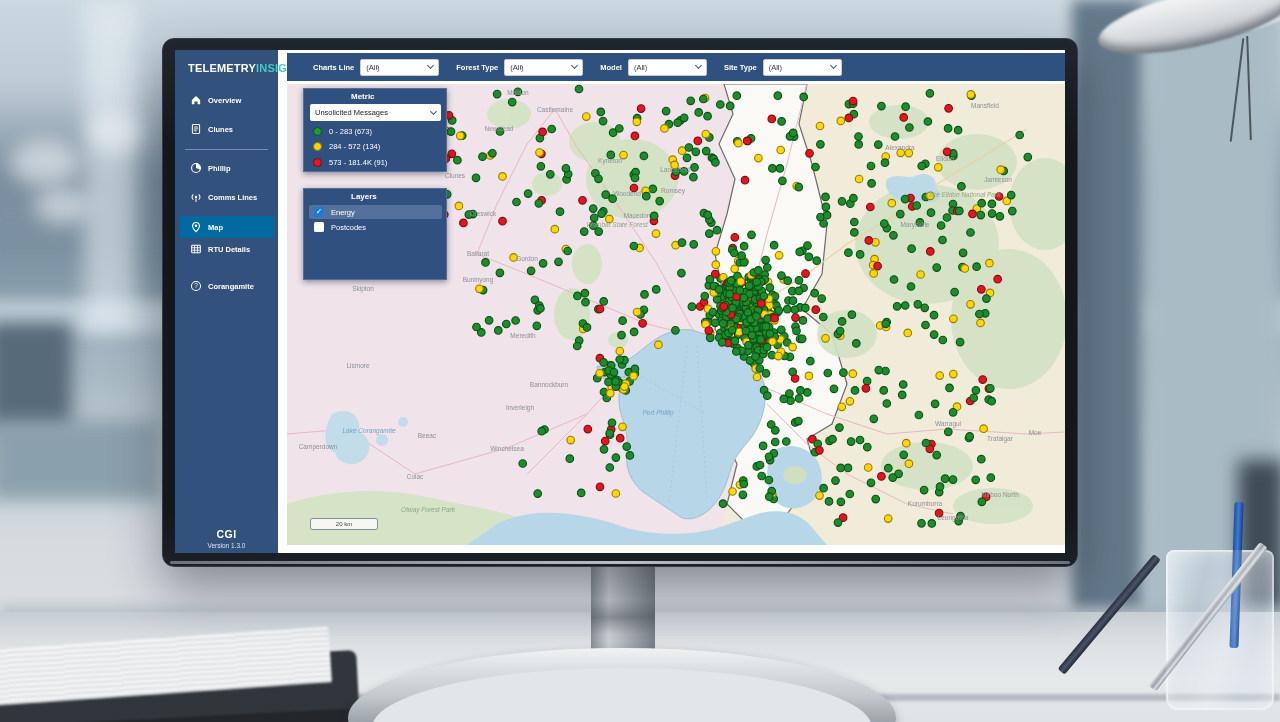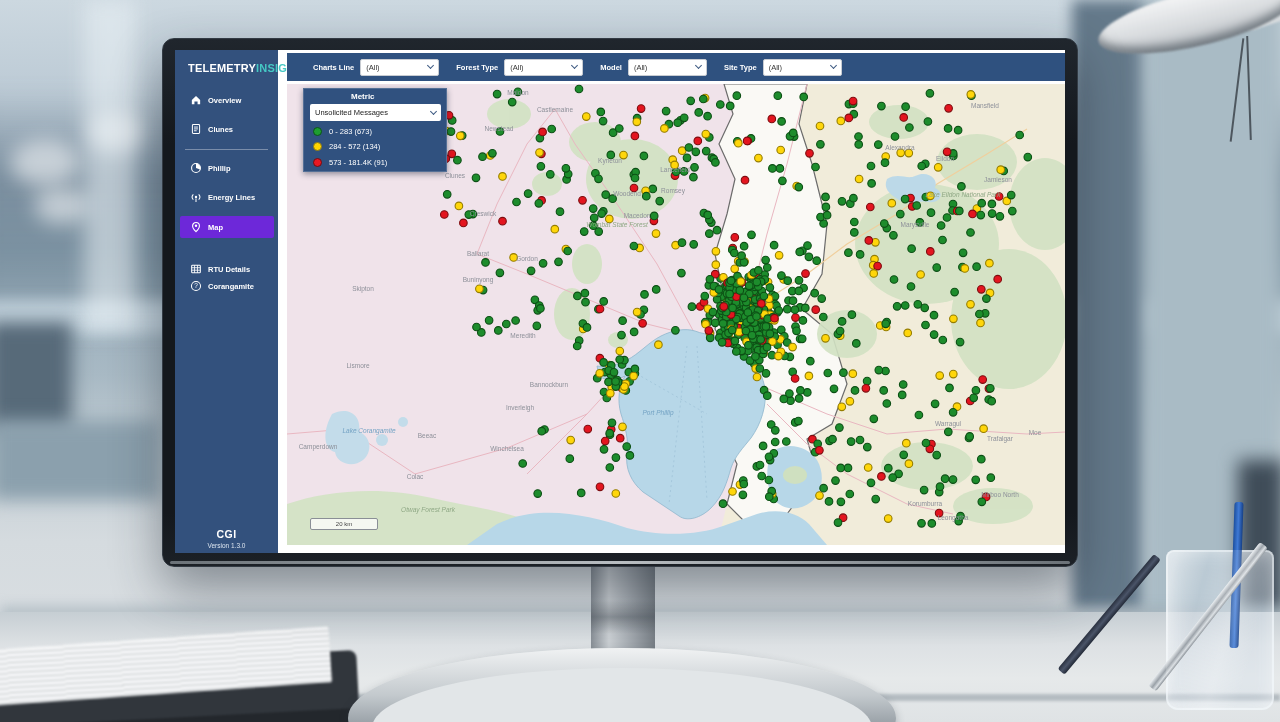--- a/index.html
+++ b/index.html
@@ -53,21 +53,21 @@
   .bezel { left:162px; top:38px; width:916px; height:529px; background:linear-gradient(180deg,#20262d,#14181d 20%,#14181d 90%,#1c2127); border:1px solid #333b44; border-radius:12px; box-shadow:0 22px 50px rgba(30,40,50,.45); }
   .bezel-bottom-edge { left:170px; top:561px; width:900px; height:3px; background:linear-gradient(90deg,#6b7278,#b9bec2 50%,#6b7278); border-radius:2px; }
 
   .screen { left:175px; top:50px; width:890px; height:503px; background:#ffffff; overflow:hidden; }
 
   
   .sidebar { position:absolute; left:0; top:0; width:103px; height:503px; background:#33517d; }
   .logo { position:absolute; left:13px; top:12px; font-size:11px; font-weight:bold; letter-spacing:.2px; white-space:nowrap; }
   .logo .p1 { color:#ffffff; } .logo .p2 { color:#45c8c4; }
   .nav-item { position:absolute; left:5px; width:94px; height:22px; display:flex; align-items:center; border-radius:2px; color:#fff; }
-  .nav-item.sel { background:#6d28d9; }
+  .nav-item.sel { background:#0369a1; }
   .nav-ico { width:13px; height:13px; margin-left:9px; flex:0 0 13px; display:flex; align-items:center; justify-content:center; }
   .nav-ico svg { width:12px; height:12px; display:block; }
   .nav-lab { font-size:7.5px; font-weight:600; margin-left:6px; white-space:nowrap; }
   .nav-div { position:absolute; left:10px; width:83px; height:1px; background:rgba(255,255,255,.35); }
   .side-foot { position:absolute; left:0; width:103px; text-align:center; color:#fff; }
   .foot-brand { font-size:10.5px; font-weight:bold; letter-spacing:.5px; }
   .foot-ver { font-size:6.5px; margin-top:2px; color:#dbe4ef; }
 
   
   .filterbar { position:absolute; left:112px; top:3px; width:778px; height:28px; background:#2f517f; display:flex; align-items:center; padding-left:26px; }
@@ -179,32 +179,32 @@
             <span class="nav-lab">Phillip</span>
           </div>
           <div class="nav-item" style="top: 136px;">
             <span class="nav-ico">
               <svg viewBox="0 0 13 13">
                 <circle cx="6.5" cy="6.5" r="1.3" fill="#fff"></circle>
                 <path d="M3.6 3.6 A4.2 4.2 0 0 0 3.6 9.4 M9.4 3.6 A4.2 4.2 0 0 1 9.4 9.4" fill="none" stroke="#fff" stroke-width="1.1"></path>
                 <path d="M6.5 8 L6.5 12" stroke="#fff" stroke-width="1.1"></path>
               </svg>
             </span>
-            <span class="nav-lab">Energy Lines</span>
+            <span class="nav-lab">Comms Lines</span>
           </div>
           <div class="nav-item sel" style="top: 166px;">
             <span class="nav-ico">
               <svg viewBox="0 0 13 13">
                 <path d="M6.5 1.6 C4.3 1.6 2.8 3.3 2.8 5.3 C2.8 7.9 6.5 11.6 6.5 11.6 C6.5 11.6 10.2 7.9 10.2 5.3 C10.2 3.3 8.7 1.6 6.5 1.6 Z" fill="none" stroke="#fff" stroke-width="1.2"></path>
                 <circle cx="6.5" cy="5.2" r="1.3" fill="#fff"></circle>
               </svg>
             </span>
             <span class="nav-lab">Map</span>
           </div>
-          <div class="nav-item" style="top: 208px;">
+          <div class="nav-item" style="top: 188px;">
             <span class="nav-ico">
               <svg viewBox="0 0 13 13">
                 <rect x="1.8" y="2.4" width="9.4" height="8.2" rx="0.8" fill="none" stroke="#fff" stroke-width="1.1"></rect>
                 <path d="M1.8 5.1 H11.2 M1.8 7.8 H11.2 M4.9 2.4 V10.6 M8.1 2.4 V10.6" stroke="#fff" stroke-width="0.9"></path>
               </svg>
             </span>
             <span class="nav-lab">RTU Details</span>
           </div>
           <div class="nav-item" style="top: 225px;">
             <span class="nav-ico">
@@ -1262,20 +1262,33 @@
               <span class="leg-dot" style="background: rgb(255, 212, 0); border-color: rgb(134, 117, 26);"></span>
               <span class="leg-lab">284 - 572 (134)</span>
             </div>
             <div class="leg-row" style="top: 67px;">
               <span class="leg-dot" style="background: rgb(232, 24, 35); border-color: rgb(110, 13, 18);"></span>
               <span class="leg-lab">573 - 181.4K (91)</span>
             </div>
           </div>
       </div>
 
+      <div class="panel panel-layers">
+        <div class="p-title">Layers</div>
+        <div id="layers-rows">
+            <div class="lay-row on" style="top: 16px;">
+              <span class="cbox checked">✓</span>
+              <span class="lay-lab">Energy</span>
+            </div>
+            <div class="lay-row" style="top: 31px;">
+              <span class="cbox"></span>
+              <span class="lay-lab">Postcodes</span>
+            </div>
+          </div>
+      </div>
 
       <div class="scalebar">
         <span>20 km</span>
       </div>
     </div>
   </div>
 
   <div class="abs cup-group">
     <div class="abs cup-glass"></div>
     <div class="abs pen pen-dark"></div>

